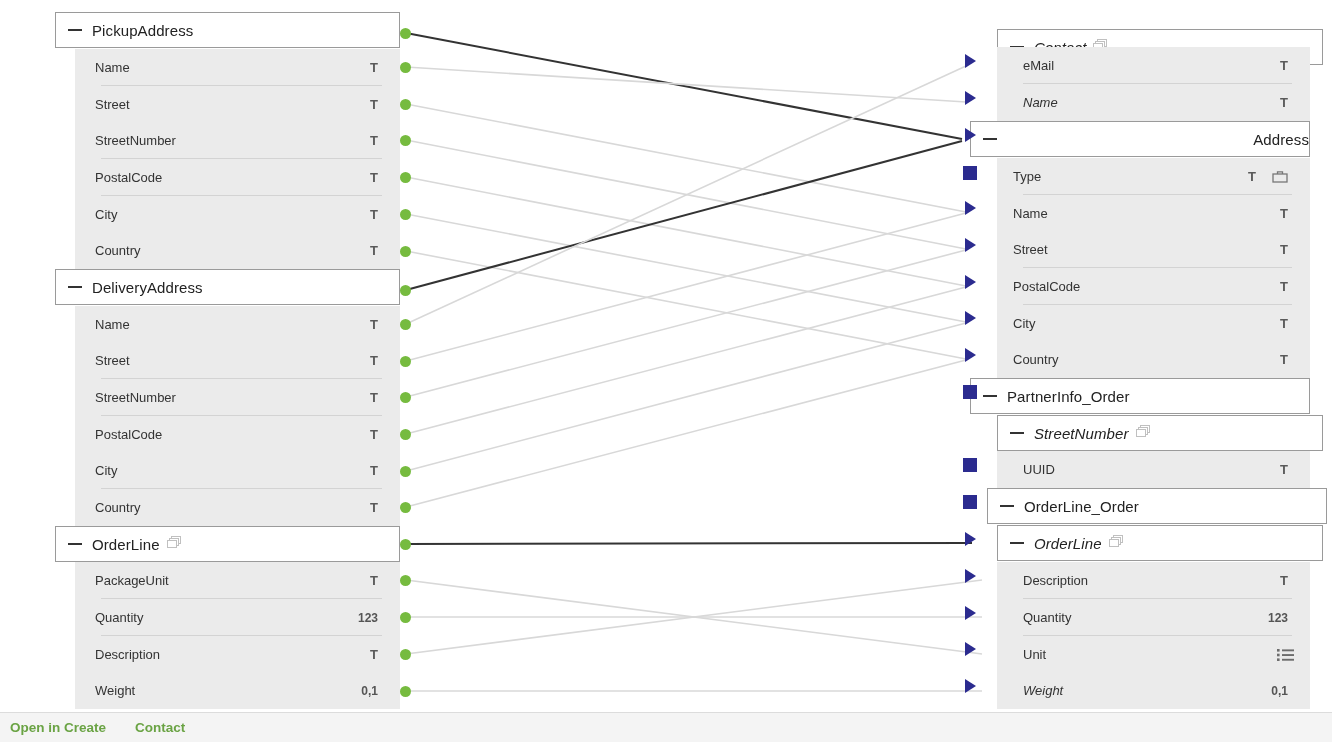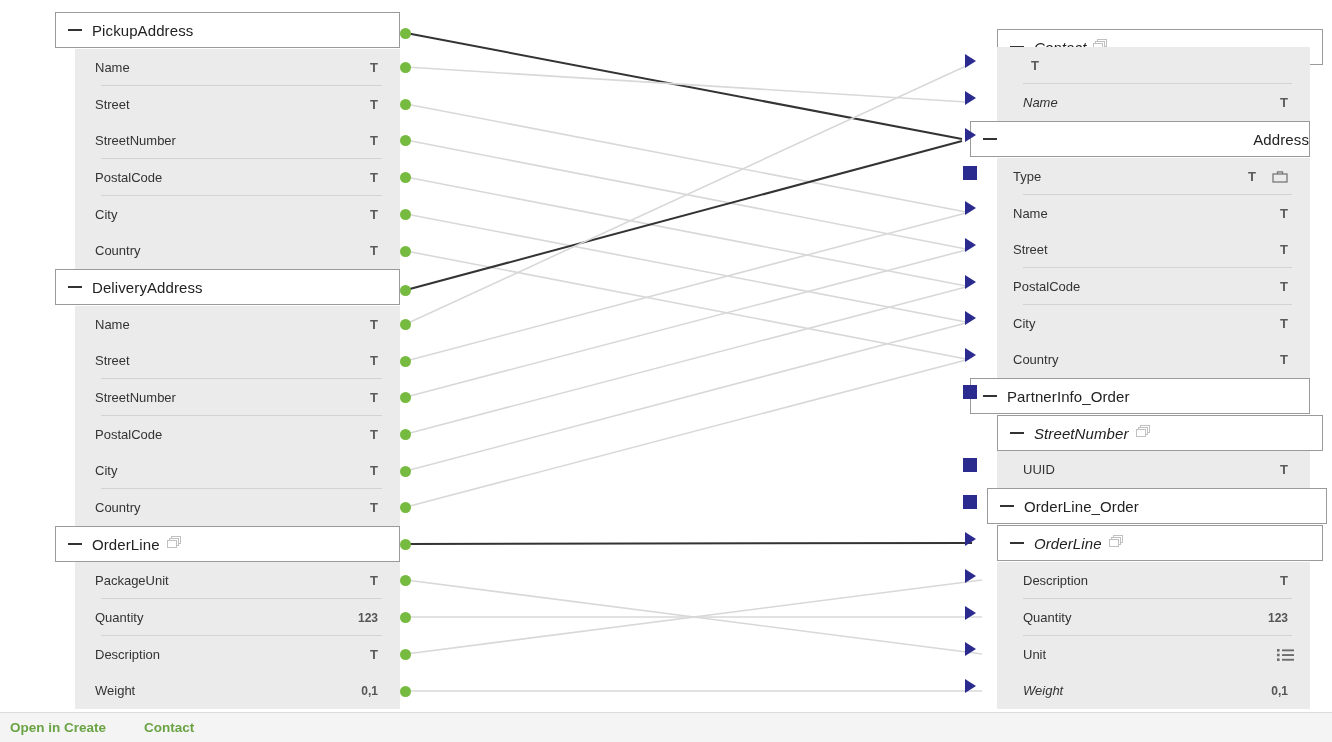--- a/index.html
+++ b/index.html
@@ -73,21 +73,21 @@
   
   .dot {
     position: absolute; width: 11px; height: 11px; border-radius: 50%;
     background: #76bb3f;
   }
 
   
   #footer {
     position: absolute; left: 0; bottom: 0; width: 1332px; height: 30px;
     background: #f4f4f4; border-top: 1px solid #dcdcdc;
-    display: flex; align-items: center; gap: 38px; padding-left: 10px;
+    display: flex; align-items: center; gap: 29px; padding-left: 10px;
   }
   #footer a {
     font-size: 13.5px; color: #6aa344; font-weight: bold;
     text-decoration: none; cursor: pointer;
   }
 </style>
 </head>
 <body>
 
 <div id="app">
@@ -225,20 +225,21 @@
         <span class="hdr-label ital">Contact</span>
         <span class="stack"><svg width="15" height="14" viewBox="0 0 15 14">
             <g fill="#fff" stroke="#c0c0c0" stroke-width="1">
               <rect x="4.5" y="1.5" width="9" height="7"></rect>
               <rect x="2.5" y="3.5" width="9" height="7"></rect>
               <rect x="0.5" y="5.5" width="9" height="7"></rect>
             </g>
           </svg></span>
       </div>
       <div class="row" style="top: 47px; left: 42px; width: 313px; padding-left: 26px; padding-right: 22px;">
+        <span class="row-label">eMail</span>
         <span class="row-type tchar">T</span>
       </div>
       <div class="mk tri" style="left: 10px; top: 54px;"></div>
       <div class="row last" style="top: 84px; left: 42px; width: 313px; padding-left: 26px; padding-right: 22px;">
         <span class="row-label ital">Name</span>
         <span class="row-type tchar">T</span>
       </div>
       <div class="mk tri" style="left: 10px; top: 91px;"></div>
       <div class="hdr" style="top: 121px; left: 15px; width: 340px; height: 36px; justify-content: space-between;">
         <span class="dash"></span>

